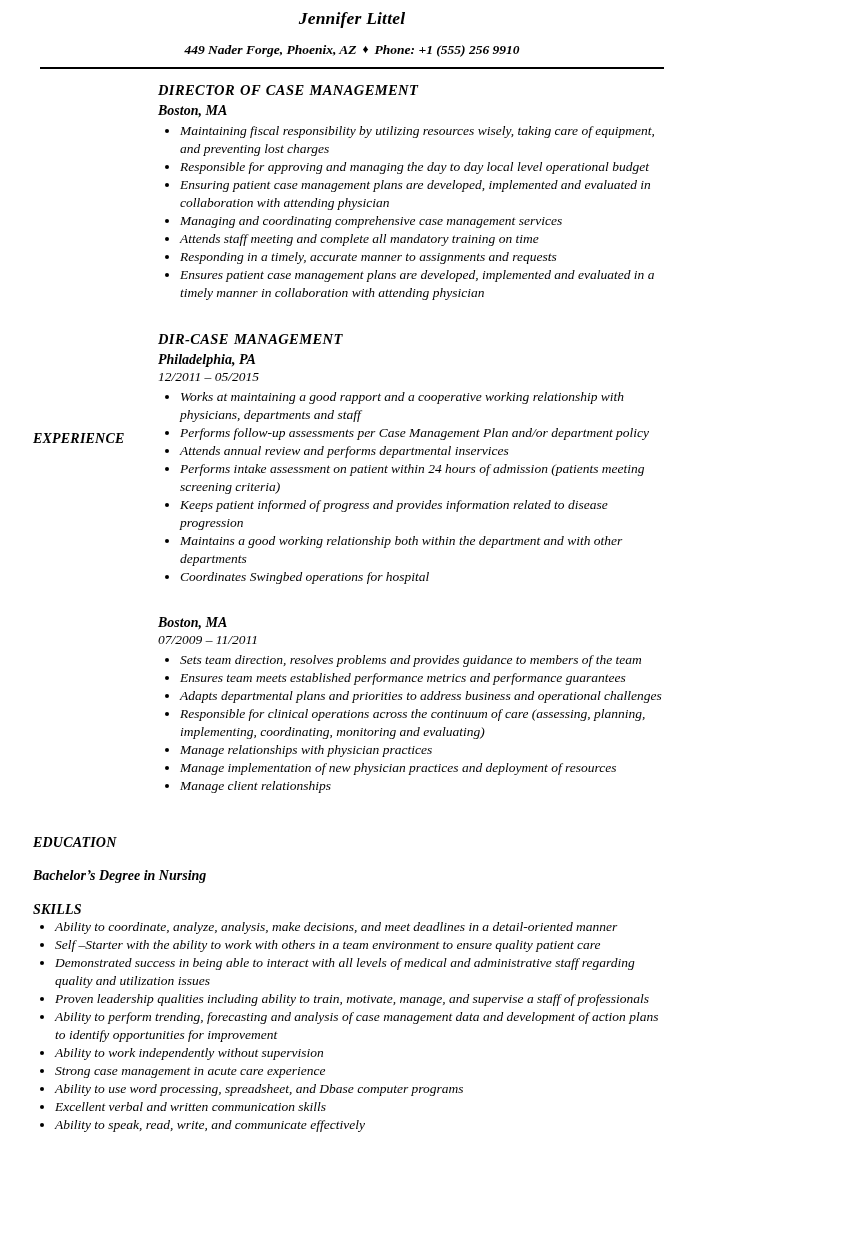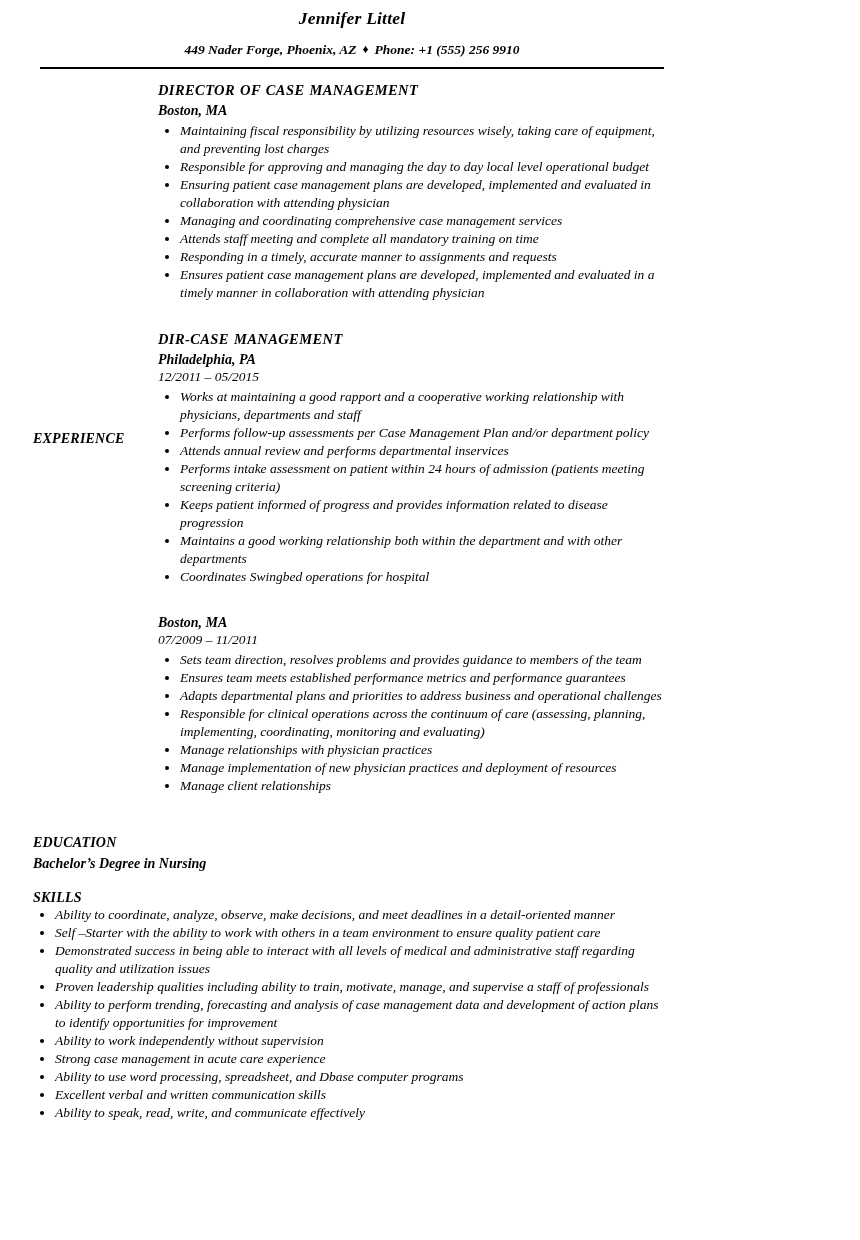--- a/index.html
+++ b/index.html
@@ -91,21 +91,21 @@
   .section-education { margin-bottom: 17px; }
   .school-name {
     font-weight: bold;
     font-size: 14.5px;
     letter-spacing: 0.4px;
     word-spacing: 1px;
   }
   .degree {
     font-weight: bold;
     font-size: 14px;
-    margin-top: 5px;
+    margin-top: 17px;
   }
   .section-skills ul.bullets { margin-top: 0; }
 </style>
 </head>
 <body>
 
 <div class="page">
 
   <div class="header">
     <div class="person-name">Jennifer Littel</div>
@@ -171,21 +171,21 @@
       <div class="section-label">EDUCATION</div>
       <div class="section-content">
         <div class="degree">Bachelor’s Degree in Nursing</div>
       </div>
     </div>
 
     <div class="section section-skills">
       <div class="section-label">SKILLS</div>
       <div class="section-content">
         <ul class="bullets">
-          <li>Ability to coordinate, analyze, observe, make decisions, and meet deadlines in a detail-oriented manner</li>
+          <li>Ability to coordinate, analyze, analysis, make decisions, and meet deadlines in a detail-oriented manner</li>
           <li>Self –Starter with the ability to work with others in a team environment to ensure quality patient care</li>
           <li>Demonstrated success in being able to interact with all levels of medical and administrative staff regarding quality and utilization issues</li>
           <li>Proven leadership qualities including ability to train, motivate, manage, and supervise a staff of professionals</li>
           <li>Ability to perform trending, forecasting and analysis of case management data and development of action plans to identify opportunities for improvement</li>
           <li>Ability to work independently without supervision</li>
           <li>Strong case management in acute care experience</li>
           <li>Ability to use word processing, spreadsheet, and Dbase computer programs</li>
           <li>Excellent verbal and written communication skills</li>
           <li>Ability to speak, read, write, and communicate effectively</li>
         </ul>

